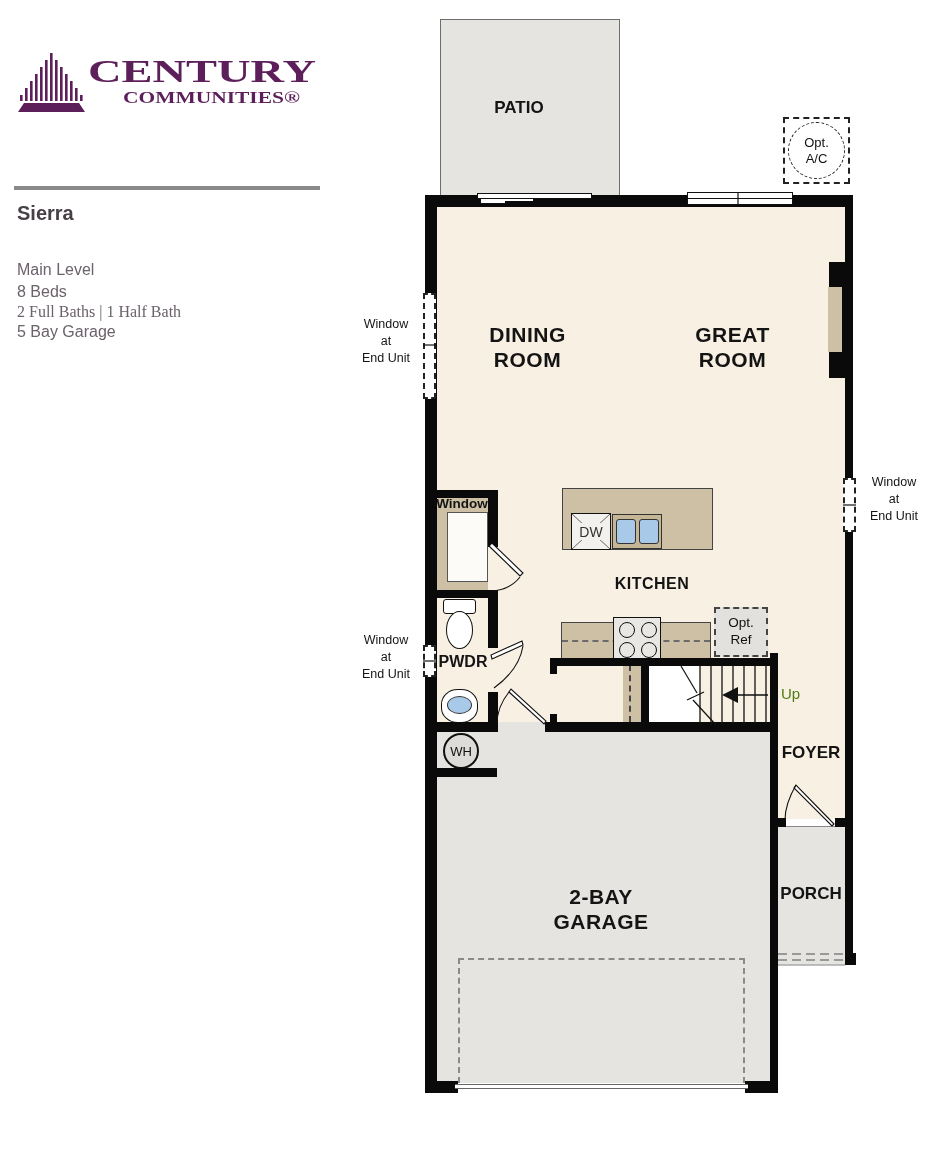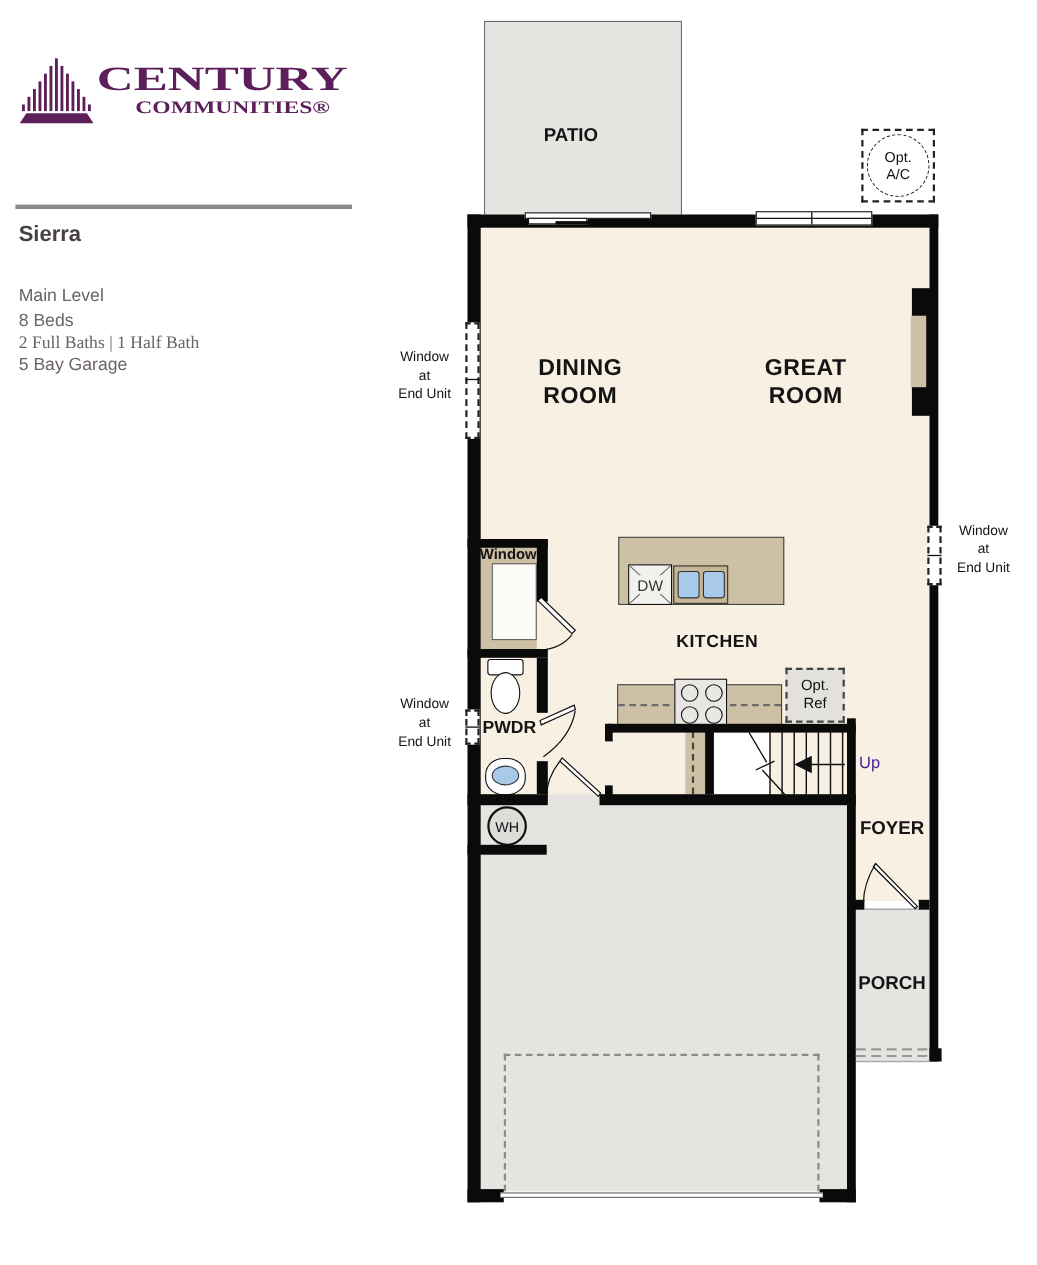--- a/index.html
+++ b/index.html
@@ -202,21 +202,21 @@
       <line x1="778" y1="954" x2="845" y2="954" stroke="#999" stroke-width="2" stroke-dasharray="9 5"></line>
       <line x1="778" y1="960" x2="845" y2="960" stroke="#999" stroke-width="2" stroke-dasharray="9 5"></line>
       <line x1="778" y1="965" x2="845" y2="965" stroke="#aaa" stroke-width="1.5"></line>
     </g>
   </svg>
 
   <div class="abs" style="left:576px;top:523px;width:30px;height:17px;background:#F2F1EE;display:flex;align-items:center;justify-content:center;font-size:14px;color:#333;">
     <span>DW</span>
   </div>
 
-  <div class="lbl lbl-med" style="left:440px;top:113px;width:158px;">
+  <div class="lbl lbl-med" style="left:440px;top:98px;width:158px;">
     <span>PATIO</span>
   </div>
 
   <div class="lbl lbl-room" style="left:455px;top:322px;width:145px;">
     <span style="display:block">DINING</span>
     <span style="display:block">ROOM</span>
   </div>
 
   <div class="lbl lbl-room" style="left:660px;top:322px;width:145px;">
     <span style="display:block">GREAT</span>
@@ -236,22 +236,26 @@
   </div>
 
   <div class="lbl lbl-med" style="left:773px;top:743px;width:76px;">
     <span>FOYER</span>
   </div>
 
   <div class="lbl lbl-med" style="left:773px;top:884px;width:76px;">
     <span>PORCH</span>
   </div>
 
-
-  <div class="abs" style="left:781px;top:685px;font-size:15px;color:#4c1d95;">
+  <div class="lbl lbl-room" style="left:481px;top:884px;width:240px;">
+    <span style="display:block">2-BAY</span>
+    <span style="display:block">GARAGE</span>
+  </div>
+
+  <div class="abs" style="left:781px;top:685px;font-size:15px;color:#4d7c0f;">
     <span>Up</span>
   </div>
 
   <div class="lbl lbl-sm" style="left:350px;top:316px;width:72px;">
     <span style="display:block">Window</span>
     <span style="display:block">at</span>
     <span style="display:block">End Unit</span>
   </div>
   <div class="lbl lbl-sm" style="left:350px;top:632px;width:72px;">
     <span style="display:block">Window</span>

